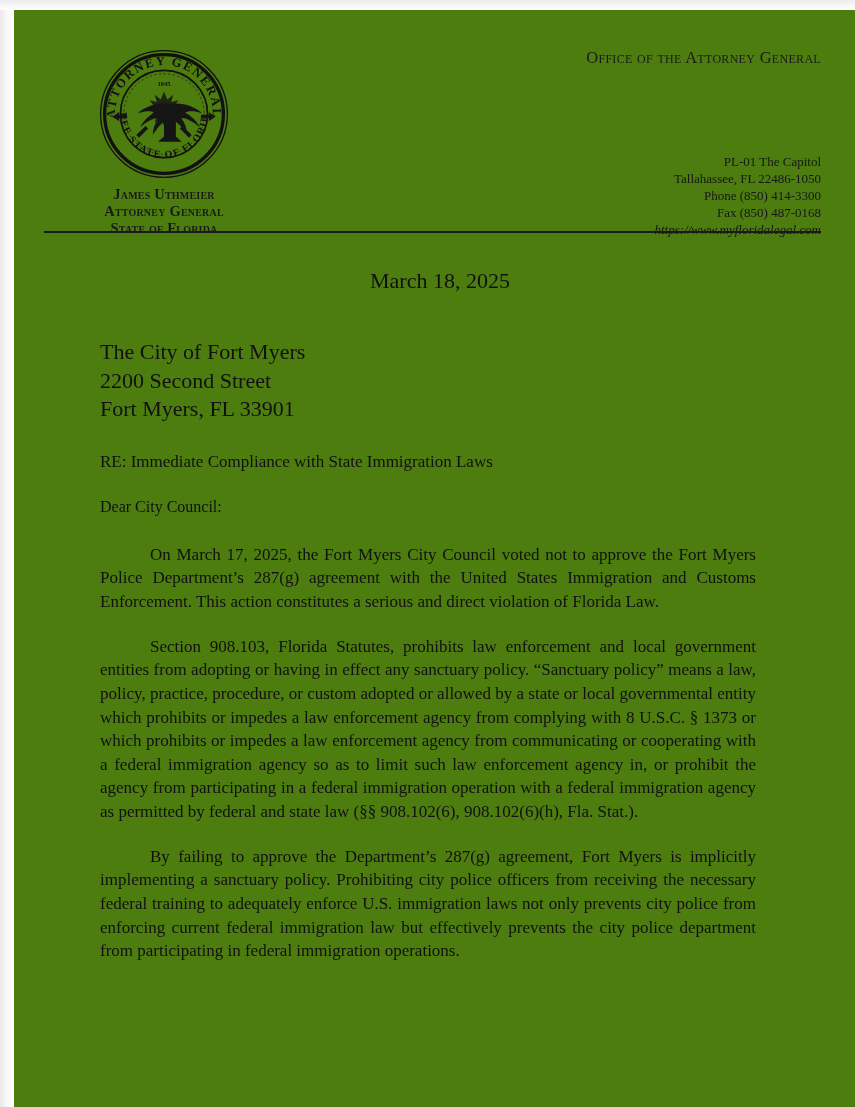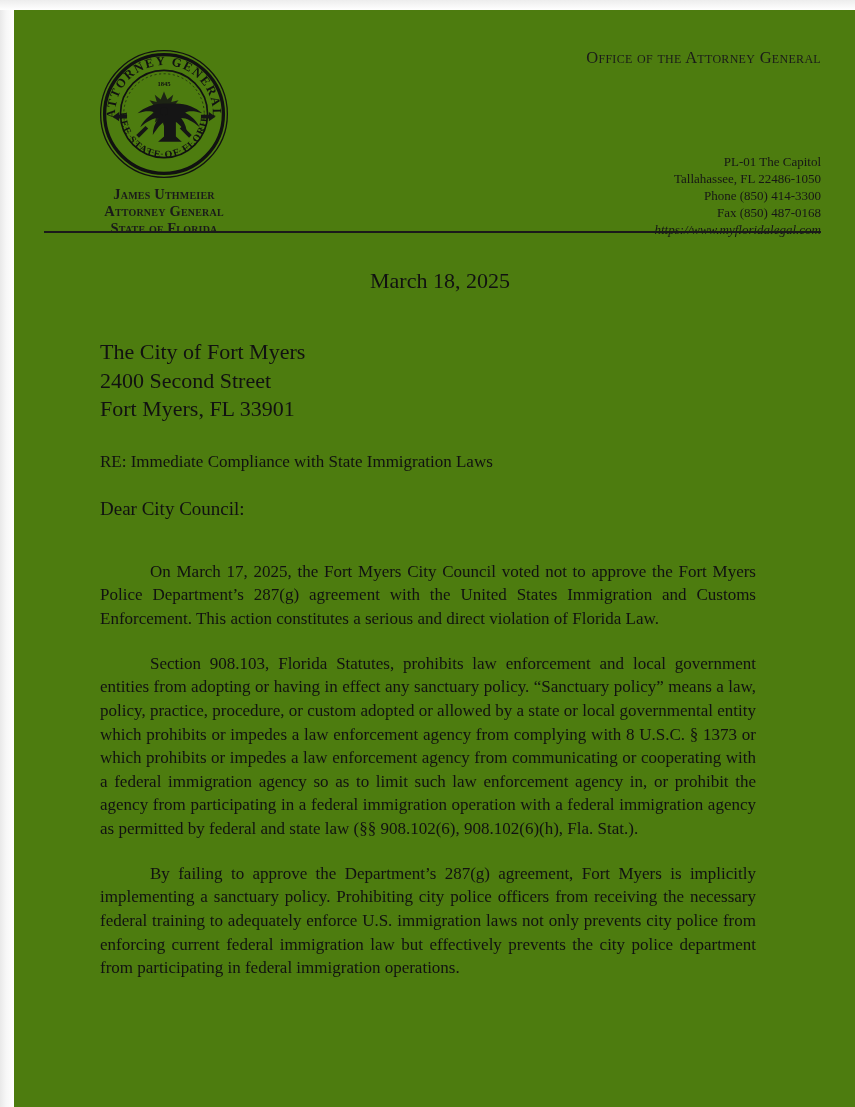--- a/index.html
+++ b/index.html
@@ -113,22 +113,22 @@
   .address-block {
     font-size: 22px;
     line-height: 1.30;
     margin-bottom: 28px;
   }
   .re-line {
     font-size: 17px;
     margin-bottom: 26px;
   }
   .salutation {
-    font-size: 19px;
-    margin-bottom: 40px;
+    font-size: 16px;
+    margin-bottom: 27px;
   }
   p.para {
     font-size: 17px;
     line-height: 1.39;
     text-align: justify;
     text-indent: 50px;
     margin: 0 0 21px 0;
     hyphens: none;
   }
   p.para:last-child {
@@ -196,21 +196,21 @@
 
     <div class="rule"></div>
   </div>
 
   <div class="body-area">
 
     <div class="date-line">March 18, 2025</div>
 
     <div class="address-block">
       <div>The City of Fort Myers</div>
-      <div>2400 Second Street</div>
+      <div>2200 Second Street</div>
       <div>Fort Myers, FL 33901</div>
     </div>
 
     <div class="re-line">RE: Immediate Compliance with State Immigration Laws</div>
 
     <div class="salutation">Dear City Council:</div>
 
     <p class="para">On March 17, 2025, the Fort Myers City Council voted not to approve the Fort Myers Police Department’s 287(g) agreement with the United States Immigration and Customs Enforcement. This action constitutes a serious and direct violation of Florida Law.</p>
     <p class="para">Section 908.103, Florida Statutes, prohibits law enforcement and local government entities from adopting or having in effect any sanctuary policy. “Sanctuary policy” means a law, policy, practice, procedure, or custom adopted or allowed by a state or local governmental entity which prohibits or impedes a law enforcement agency from complying with 8 U.S.C. § 1373 or which prohibits or impedes a law enforcement agency from communicating or cooperating with a federal immigration agency so as to limit such law enforcement agency in, or prohibit the agency from participating in a federal immigration operation with a federal immigration agency as permitted by federal and state law (§§ 908.102(6), 908.102(6)(h), Fla. Stat.).</p>
     <p class="para">By failing to approve the Department’s 287(g) agreement, Fort Myers is implicitly implementing a sanctuary policy. Prohibiting city police officers from receiving the necessary federal training to adequately enforce U.S. immigration laws not only prevents city police from enforcing current federal immigration law but effectively prevents the city police department from participating in federal immigration operations.</p>

